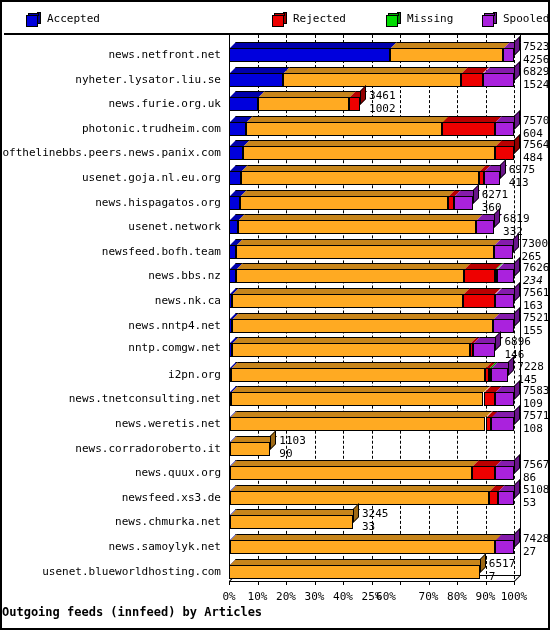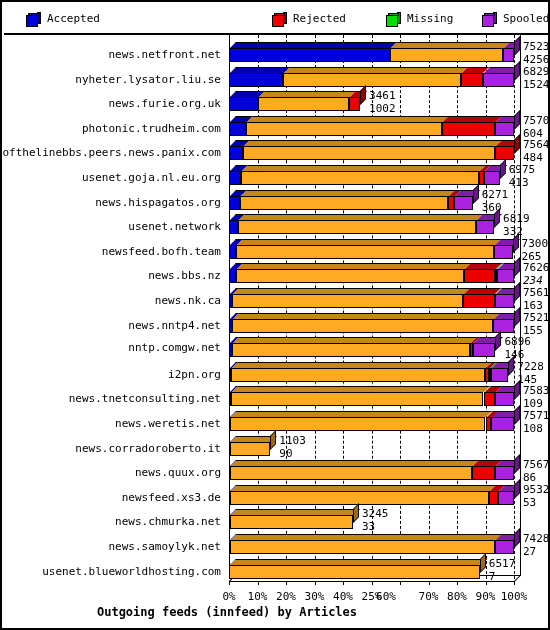--- a/index.html
+++ b/index.html
@@ -137,21 +137,21 @@
     position: absolute;
     font-size: 11px;
     color: #000;
     text-align: center;
     white-space: nowrap;
   }
   #xtitle {
     position: absolute;
     left: 0;
     width: 450px;
-    text-align: center;
+    text-align: left;
     font-size: 12px;
     font-weight: bold;
     color: #000;
     white-space: nowrap;
   }
 </style>
 </head>
 <body>
 
 <div id="root">
@@ -464,21 +464,21 @@
         <div class="seg" style="left: 227px; width: 1.5px; background: rgb(0, 0, 221);"></div>
         <div class="seg-top" style="left: 229.14px; top: -6px; width: 242.25px; height: 6px; background: rgb(199, 133, 27); transform: skewX(-45deg); transform-origin: left bottom;"></div>
         <div class="seg" style="left: 228.14px; width: 242.25px; background: rgb(255, 170, 34);"></div>
         <div class="seg-top" style="left: 471.39px; top: -6px; width: 22.8px; height: 6px; background: rgb(186, 0, 0); transform: skewX(-45deg); transform-origin: left bottom;"></div>
         <div class="seg" style="left: 470.39px; width: 22.8px; background: rgb(238, 0, 0);"></div>
         <div class="seg-top" style="left: 494.19px; top: -6px; width: 18.81px; height: 6px; background: rgb(133, 27, 172); transform: skewX(-45deg); transform-origin: left bottom;"></div>
         <div class="seg" style="left: 493.19px; width: 18.81px; background: rgb(170, 34, 221);"></div>
         <div class="seg-side" style="left: 512px; top: -6px; height: 14px; width: 6px; background: rgb(105, 21, 137); transform: skewY(-45deg); transform-origin: left bottom;"></div>
       </div>
       <div class="ylabel" style="top: 456.8px; right: 327px;">newsfeed.xs3.de</div>
-      <div class="vlabel" style="left: 521px; top: 448.8px;">9532</div>
+      <div class="vlabel" style="left: 521px; top: 448.8px;">5108</div>
       <div class="vlabel" style="left: 521px; top: 461.8px;">53</div>
       <div class="bar-row" style="left: 0px; top: 455.8px; width: 546px; height: 14px;">
         <div class="seg-top" style="left: 228px; top: -6px; width: 1px; height: 6px; background: rgb(0, 0, 172); transform: skewX(-45deg); transform-origin: left bottom;"></div>
         <div class="seg" style="left: 227px; width: 1.5px; background: rgb(0, 0, 221);"></div>
         <div class="seg-top" style="left: 228.855px; top: -6px; width: 259.35px; height: 6px; background: rgb(199, 133, 27); transform: skewX(-45deg); transform-origin: left bottom;"></div>
         <div class="seg" style="left: 227.855px; width: 259.35px; background: rgb(255, 170, 34);"></div>
         <div class="seg-top" style="left: 488.205px; top: -6px; width: 8.55px; height: 6px; background: rgb(186, 0, 0); transform: skewX(-45deg); transform-origin: left bottom;"></div>
         <div class="seg" style="left: 487.205px; width: 8.55px; background: rgb(238, 0, 0);"></div>
         <div class="seg-top" style="left: 496.755px; top: -6px; width: 16.245px; height: 6px; background: rgb(133, 27, 172); transform: skewX(-45deg); transform-origin: left bottom;"></div>
         <div class="seg" style="left: 495.755px; width: 16.245px; background: rgb(170, 34, 221);"></div>

